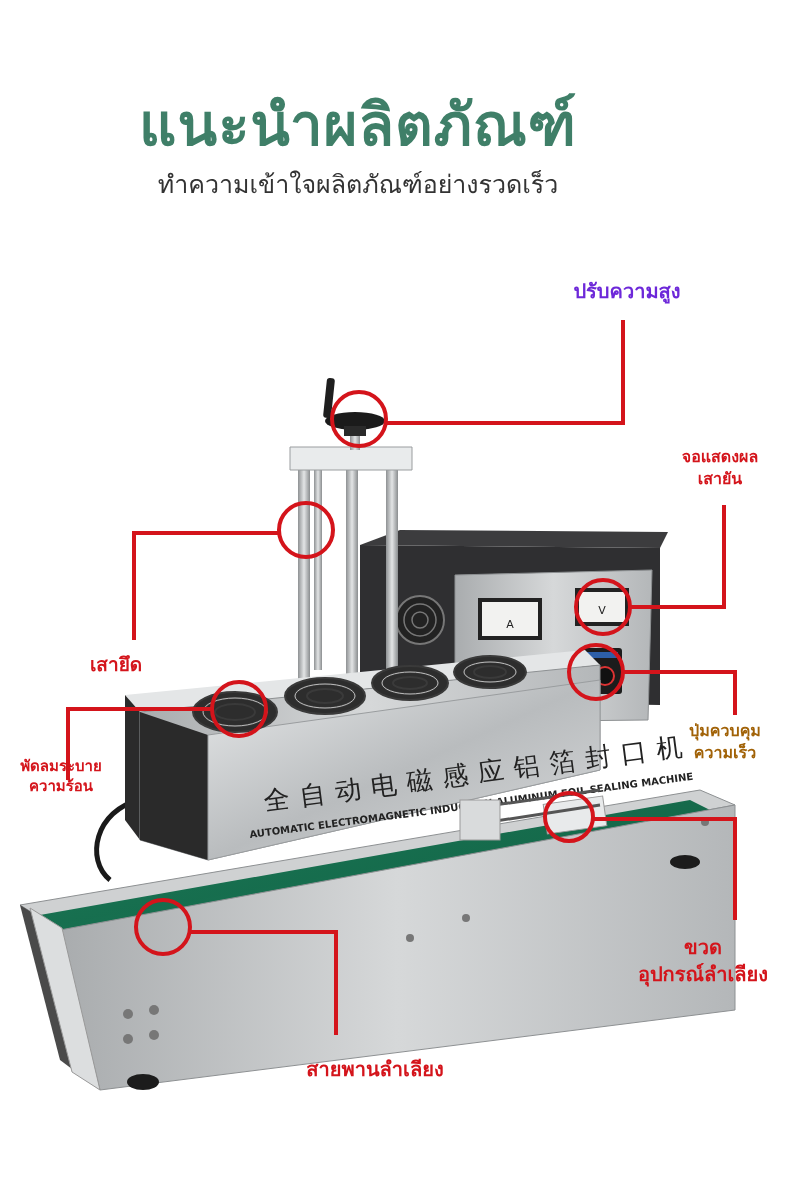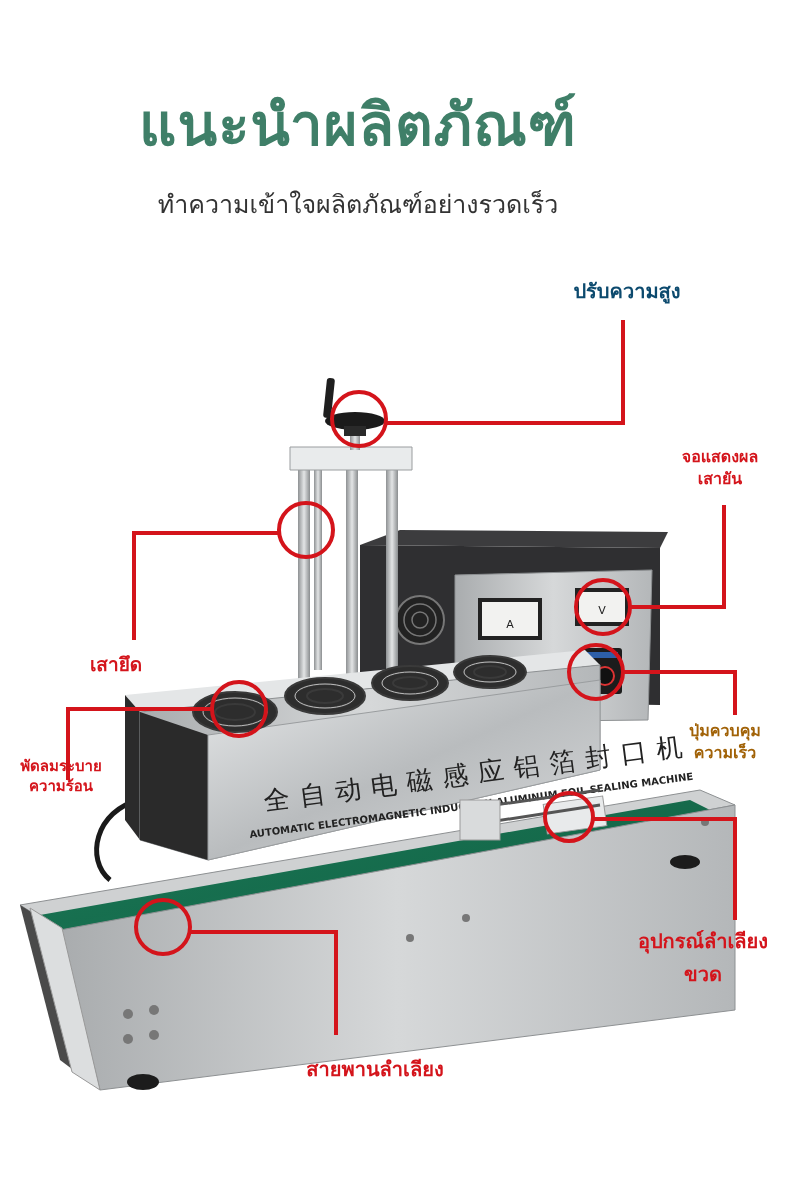--- a/index.html
+++ b/index.html
@@ -7,21 +7,21 @@
       width: 800px; height: 1200px; position: relative; overflow: hidden;
       background: #ffffff;
       font-family: "DejaVu Sans", "Liberation Sans", sans-serif;
     }
     .title {
       position: absolute; left: 0; top: 78px; width: 716px; text-align: center;
       font-size: 58px; font-weight: bold; letter-spacing: 1px;
       font-family: "DejaVu Sans", "Liberation Sans", sans-serif;
     }
     .subtitle {
-      position: absolute; left: 0; top: 184px; width: 716px; text-align: center;
+      position: absolute; left: 0; top: 164px; width: 716px; text-align: center;
       font-size: 25px; color: #333333;
       font-family: "DejaVu Sans", "Liberation Sans", sans-serif;
     }
     .illustration { position: absolute; left: 0; top: 0; width: 800px; height: 1200px; }
     .label {
       position: absolute; text-align: center; font-weight: bold;
       font-family: "DejaVu Sans", "Liberation Sans", sans-serif;
       line-height: 1.35; white-space: nowrap;
     }
     .l-height { left: 552px; top: 278px; font-size: 20px; width: 150px; }
@@ -175,37 +175,37 @@
     <polyline points="212,709 68,709 68,780"></polyline>
 
     <circle cx="569" cy="817" r="24"></circle>
     <polyline points="593,819 735,819 735,920"></polyline>
 
     <circle cx="163" cy="927" r="27"></circle>
     <polyline points="190,932 336,932 336,1035"></polyline>
   </g>
 </svg>
 
-<div class="label l-height" style="color:#0c4a6e">
+<div class="label l-height" style="color:#6d28d9">
   <span>ปรับความสูง</span>
 </div>
 <div class="label l-display" style="color:#d4141b">
   <div>จอแสดงผล</div>
   <div>เสายัน</div>
 </div>
 <div class="label l-pillar" style="color:#d4141b">
   <span>เสายึด</span>
 </div>
 <div class="label l-fan" style="color:#d4141b">
   <div>พัดลมระบาย</div>
   <div>ความร้อน</div>
 </div>
 <div class="label l-knob" style="color:#a16207">
   <div>ปุ่มควบคุม</div>
   <div>ความเร็ว</div>
 </div>
 <div class="label l-guide" style="color:#d4141b">
+  <div style="margin-top:6px">ขวด</div>
   <div>อุปกรณ์ลำเลียง</div>
-  <div style="margin-top:6px">ขวด</div>
 </div>
 <div class="label l-belt" style="color:#d4141b">
   <span>สายพานลำเลียง</span>
 </div>
 
 </body></html>

